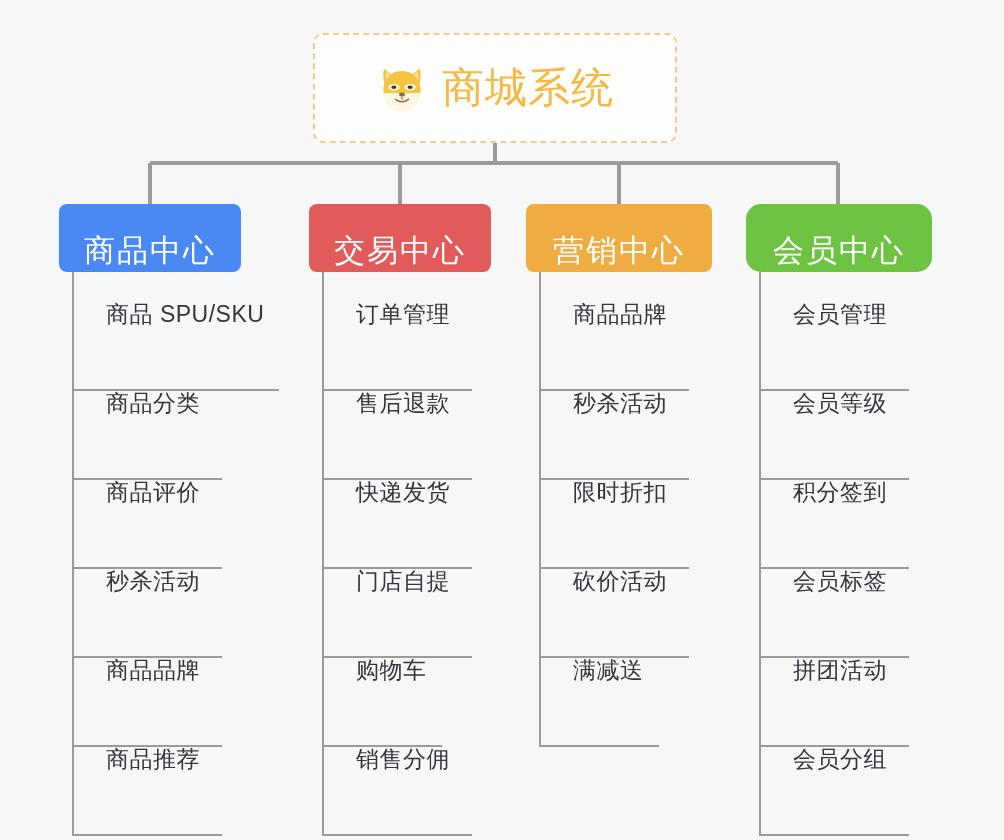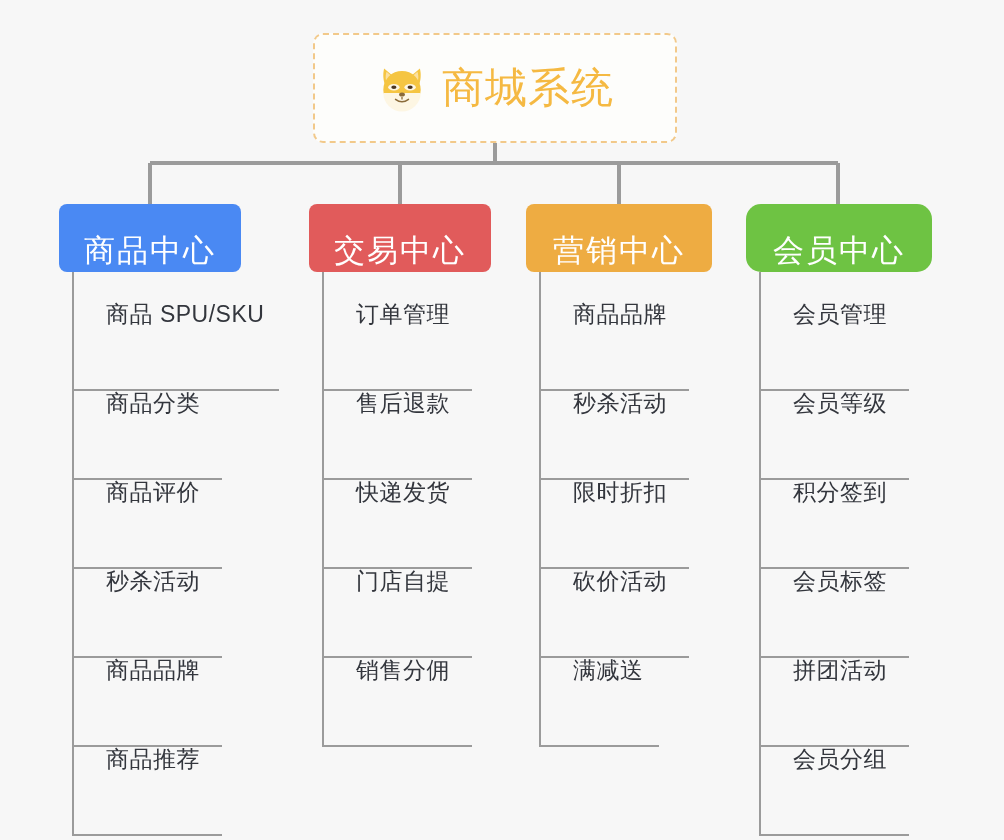--- a/index.html
+++ b/index.html
@@ -200,20 +200,23 @@
       </div>
       <div class="leaf-item u-normal">
         <span class="leaf-label">售后退款</span>
       </div>
       <div class="leaf-item u-normal">
         <span class="leaf-label">快递发货</span>
       </div>
       <div class="leaf-item u-normal">
         <span class="leaf-label">门店自提</span>
       </div>
+      <div class="leaf-item u-short">
+        <span class="leaf-label">购物车</span>
+      </div>
       <div class="leaf-item u-normal">
         <span class="leaf-label">销售分佣</span>
       </div>
     </div>
   </div>
 
   <div class="column col-2">
     <div class="cat-header" style="background:#eeac42">
       <span>营销中心</span>
     </div>

